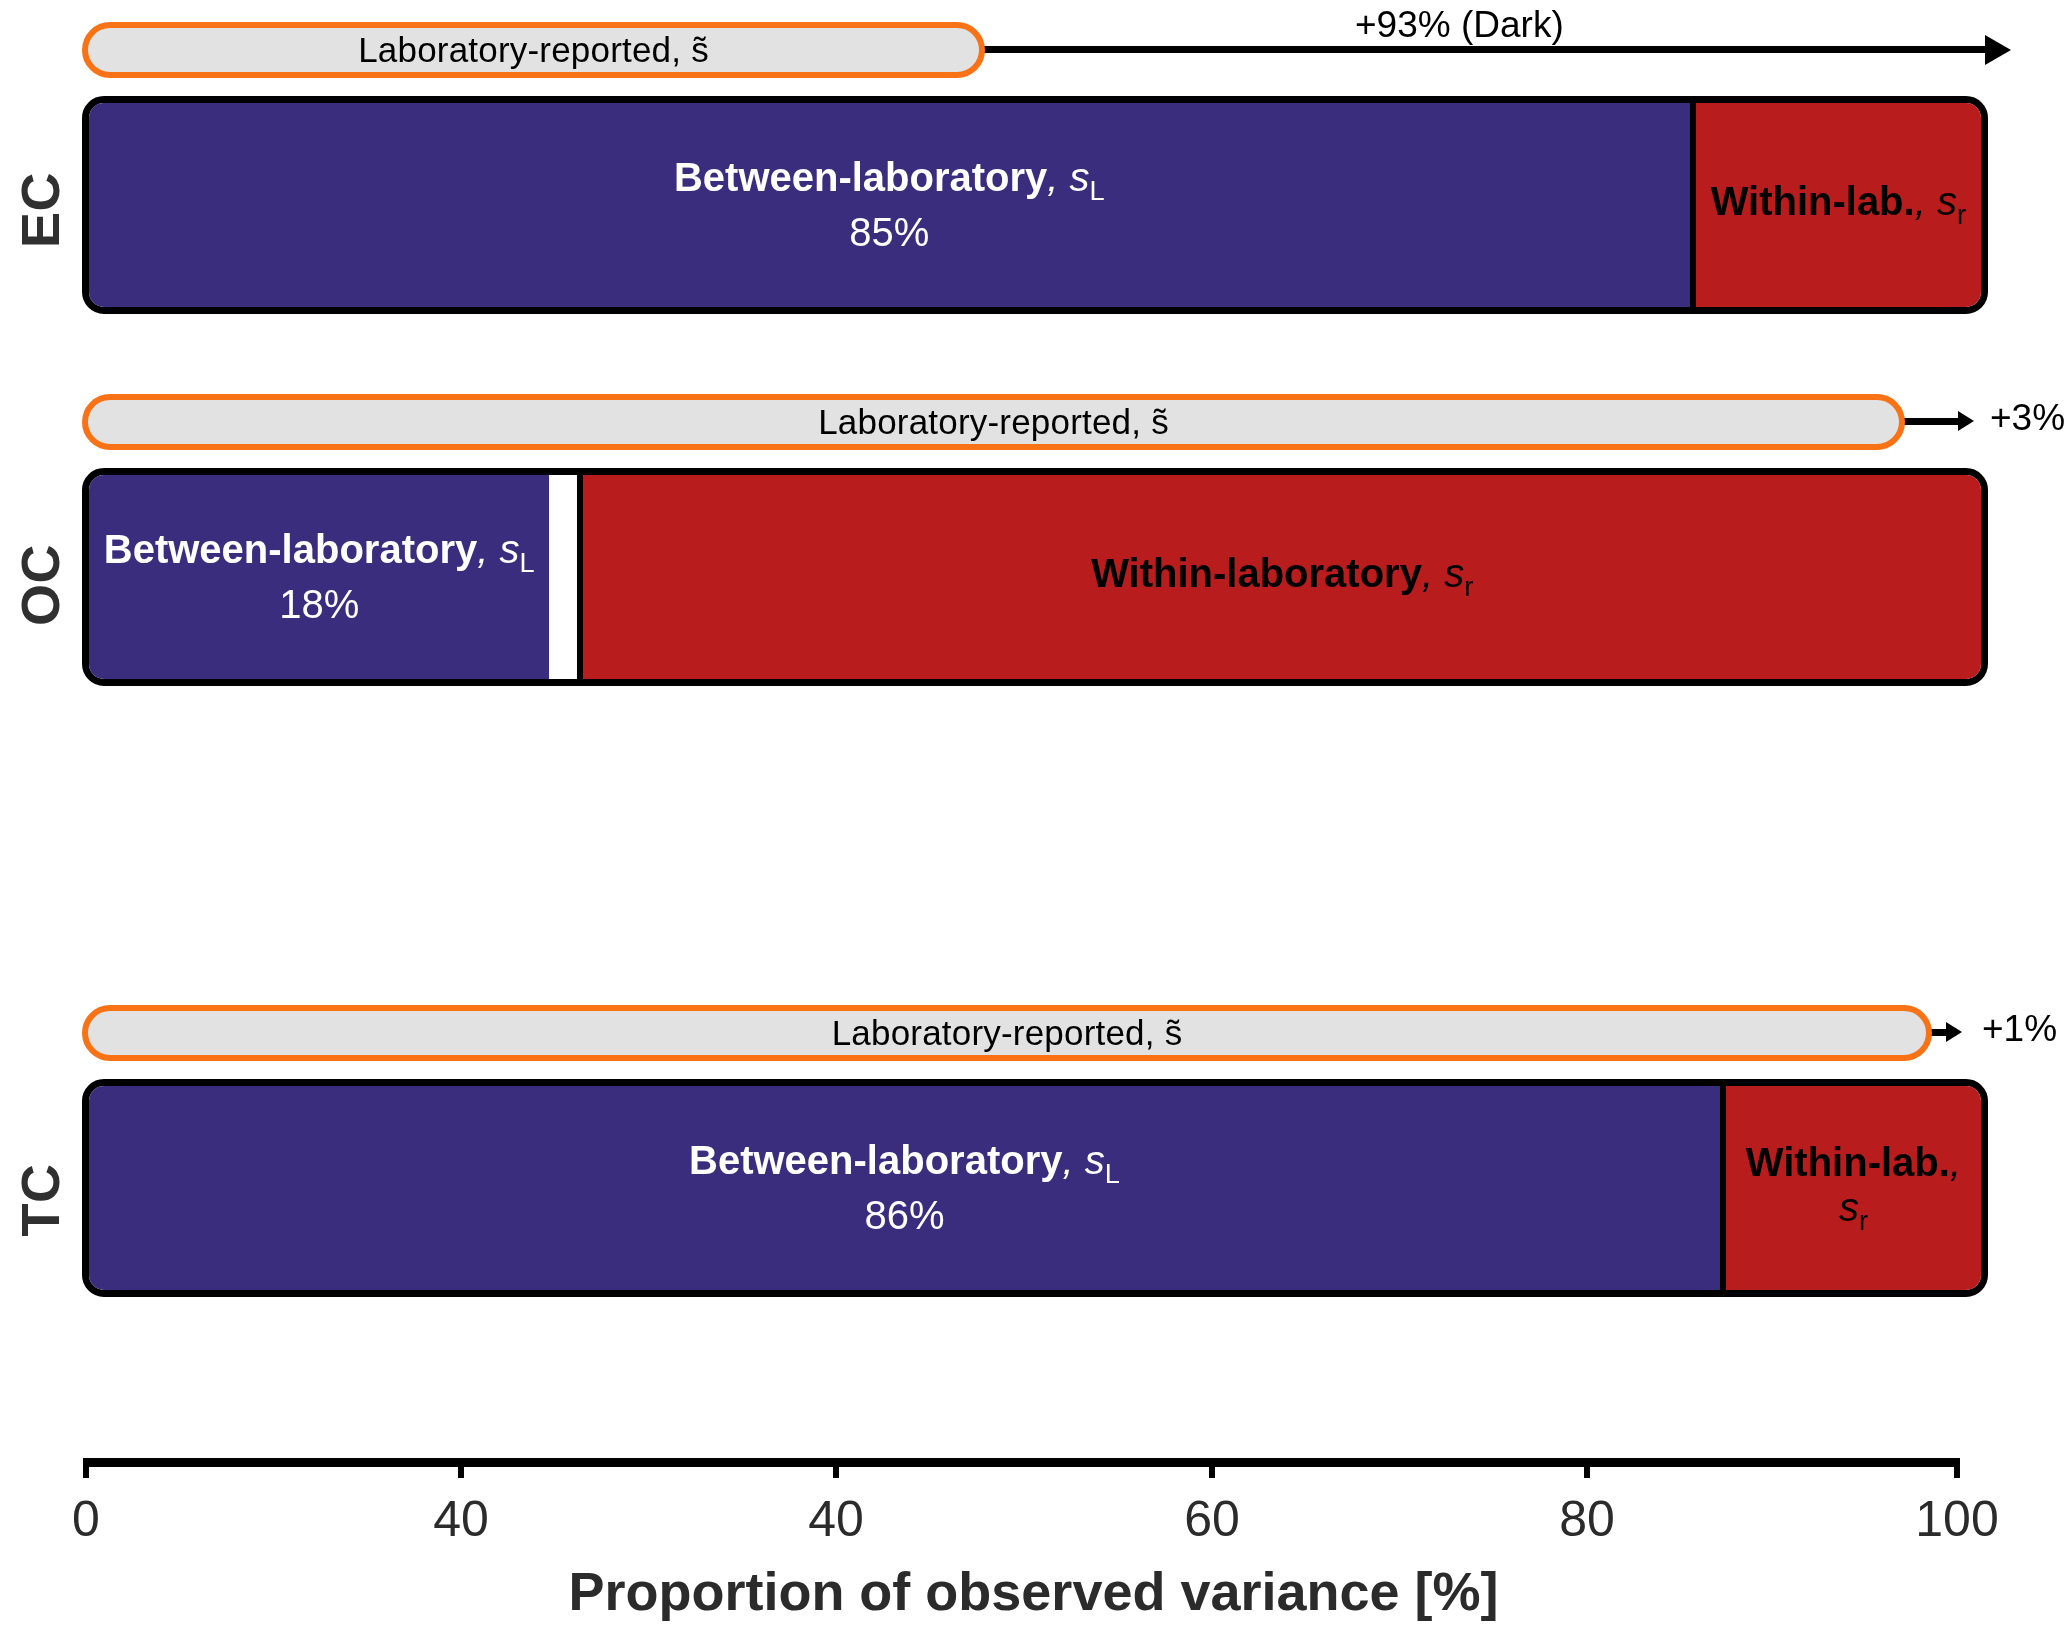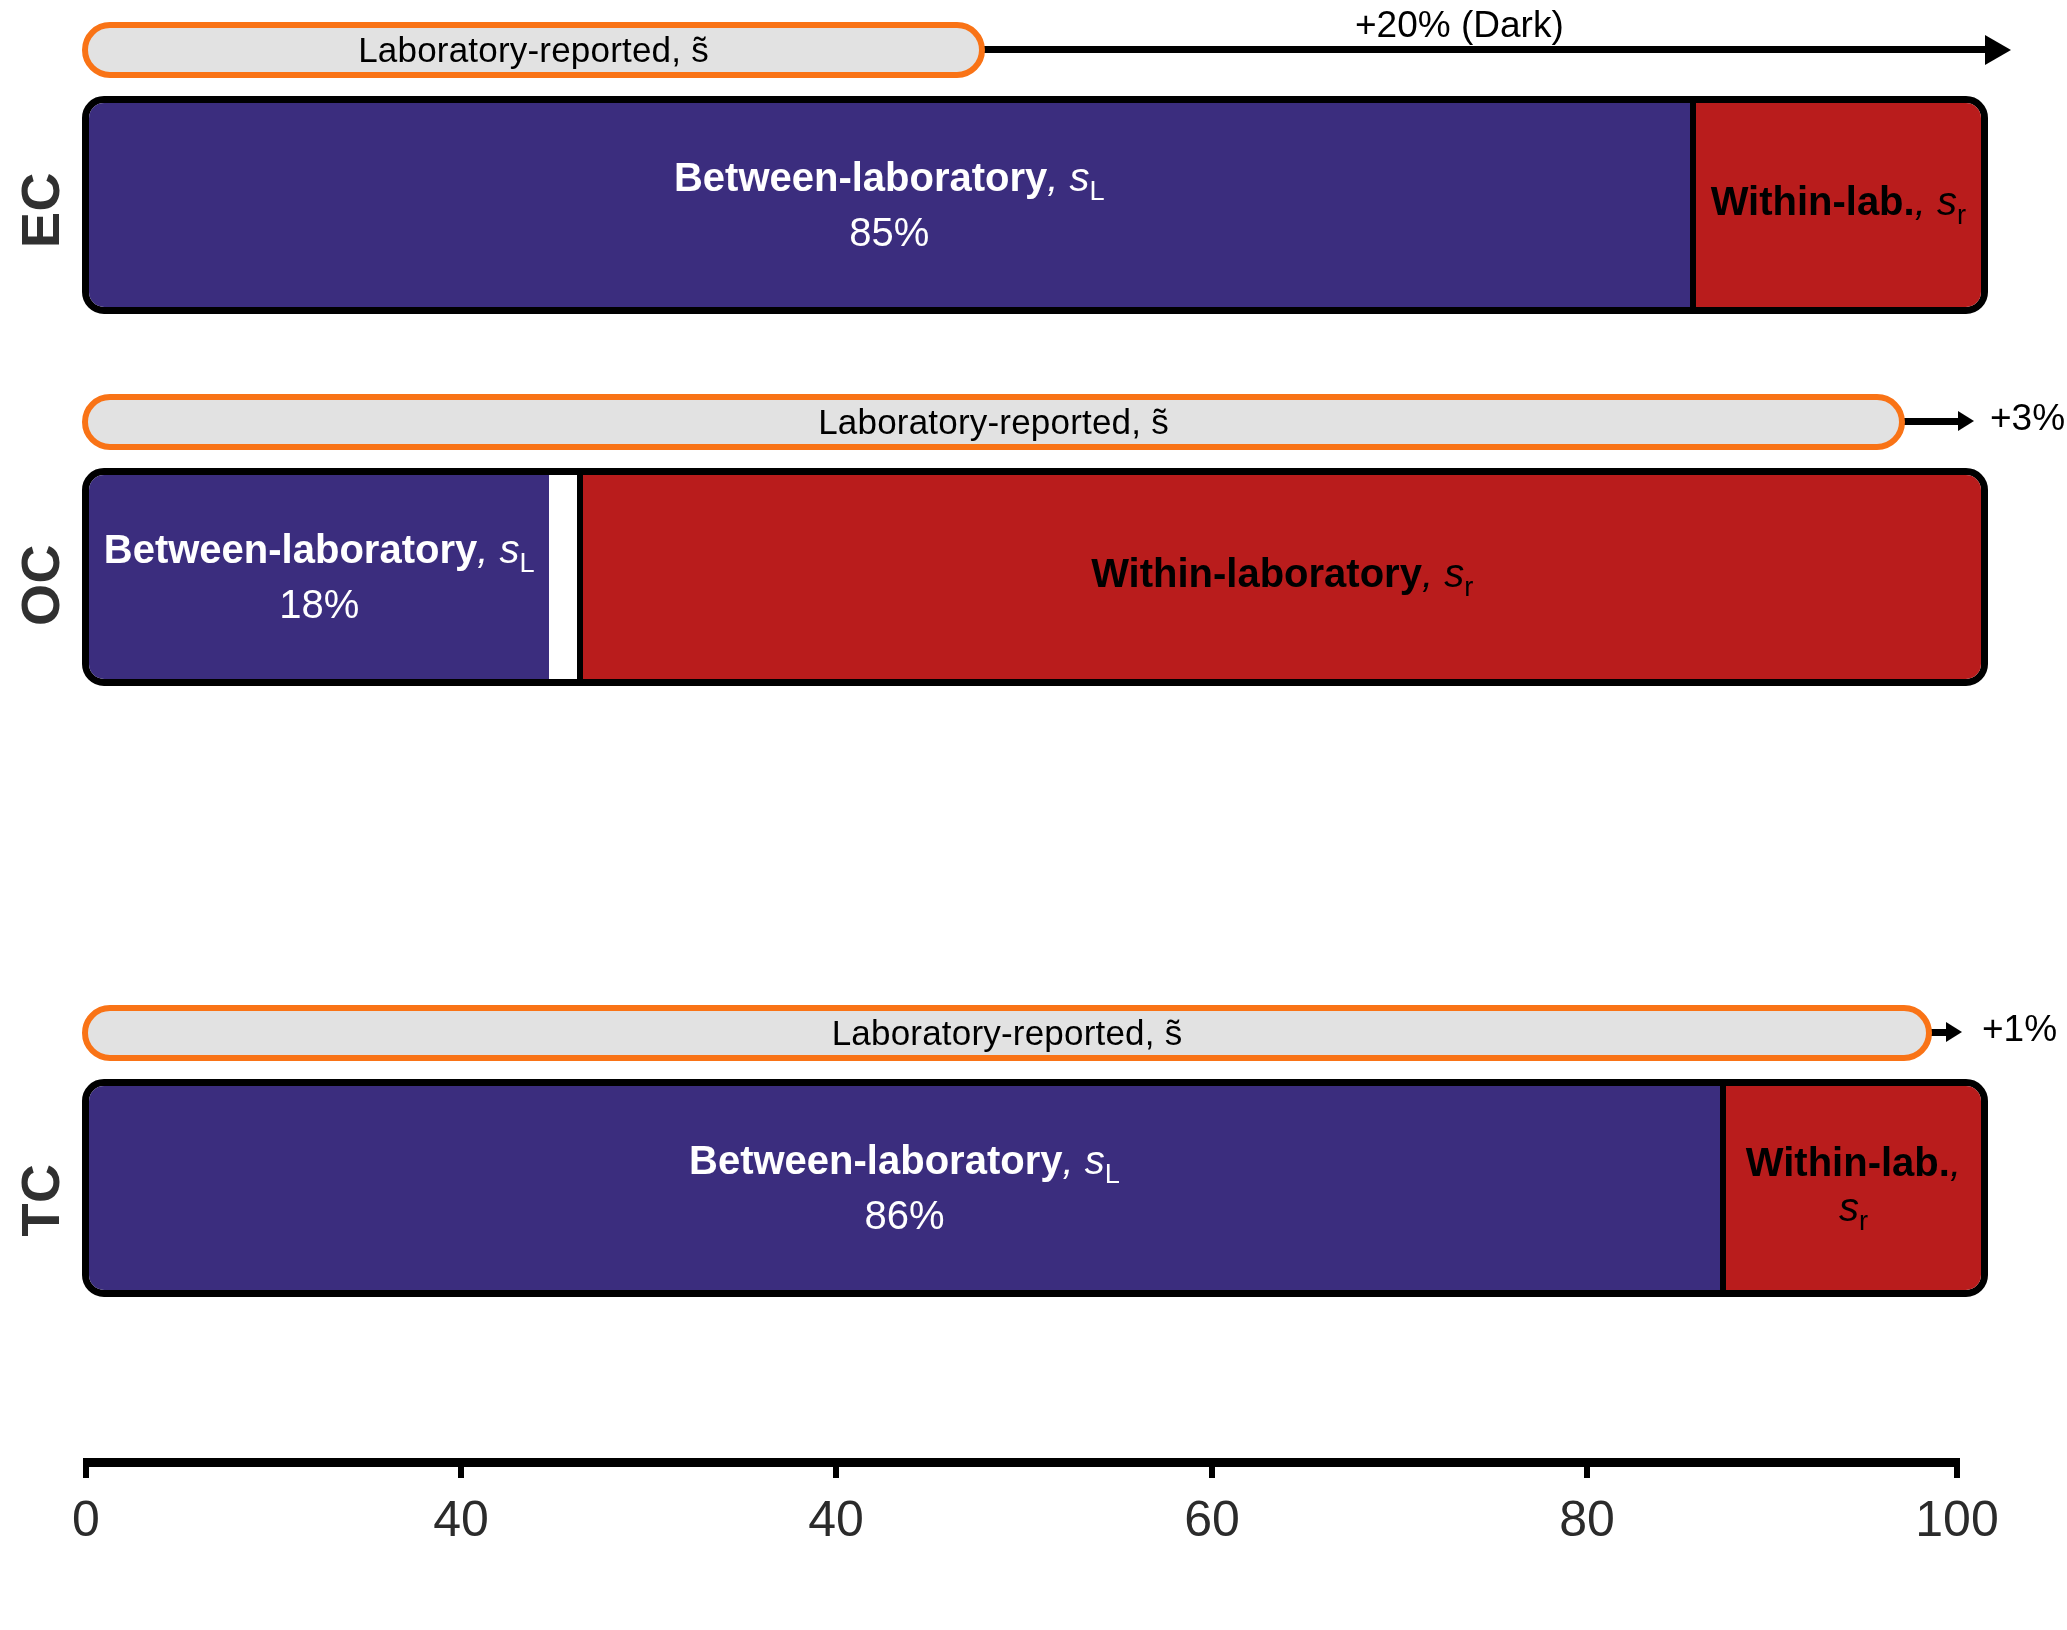--- a/index.html
+++ b/index.html
@@ -157,21 +157,21 @@
   <div class="row-label" style="top:80px; height:260px;">
     <span>EC</span>
   </div>
 
   <div class="pill" style="left:82px; top:22px; width:903px;">
     <span class="pill-text">Laboratory-reported, s̃</span>
   </div>
   <div class="arrow-line" style="left:980px; top:46px; width:1010px;"></div>
   <div class="arrow-head" style="left:1985px; top:35px;"></div>
   <div class="delta-label" style="left:1355px; top:4px;">
-    <span>+20% (</span><b>Dark</b><span>)</span>
+    <span>+93% (</span><b>Dark</b><span>)</span>
   </div>
 
   <div class="bar" style="left:82px; top:96px; width:1906px; height:218px;">
     <div class="seg between" style="width:84.6%;">
       <div class="seg-title">
         <span>Between-laboratory</span><span class="sym">, <i>s</i><sub>L</sub></span>
       </div>
       <div class="seg-pct">85%</div>
     </div>
     <div class="seg within narrow" style="width:15.4%;">
@@ -244,14 +244,15 @@
   <div class="tick" style="left:1584px; top:1458px;"></div>
   <div class="tick" style="left:1954px; top:1458px;"></div>
 
   <div class="tick-label" style="left:86px;   top:1490px;">0</div>
   <div class="tick-label" style="left:461px;  top:1490px;">40</div>
   <div class="tick-label" style="left:836px;  top:1490px;">40</div>
   <div class="tick-label" style="left:1212px; top:1490px;">60</div>
   <div class="tick-label" style="left:1587px; top:1490px;">80</div>
   <div class="tick-label" style="left:1957px; top:1490px;">100</div>
 
+  <div id="axis-title" style="top:1560px;">Proportion of observed variance [%]</div>
 
 </div>
 
 </body></html>

